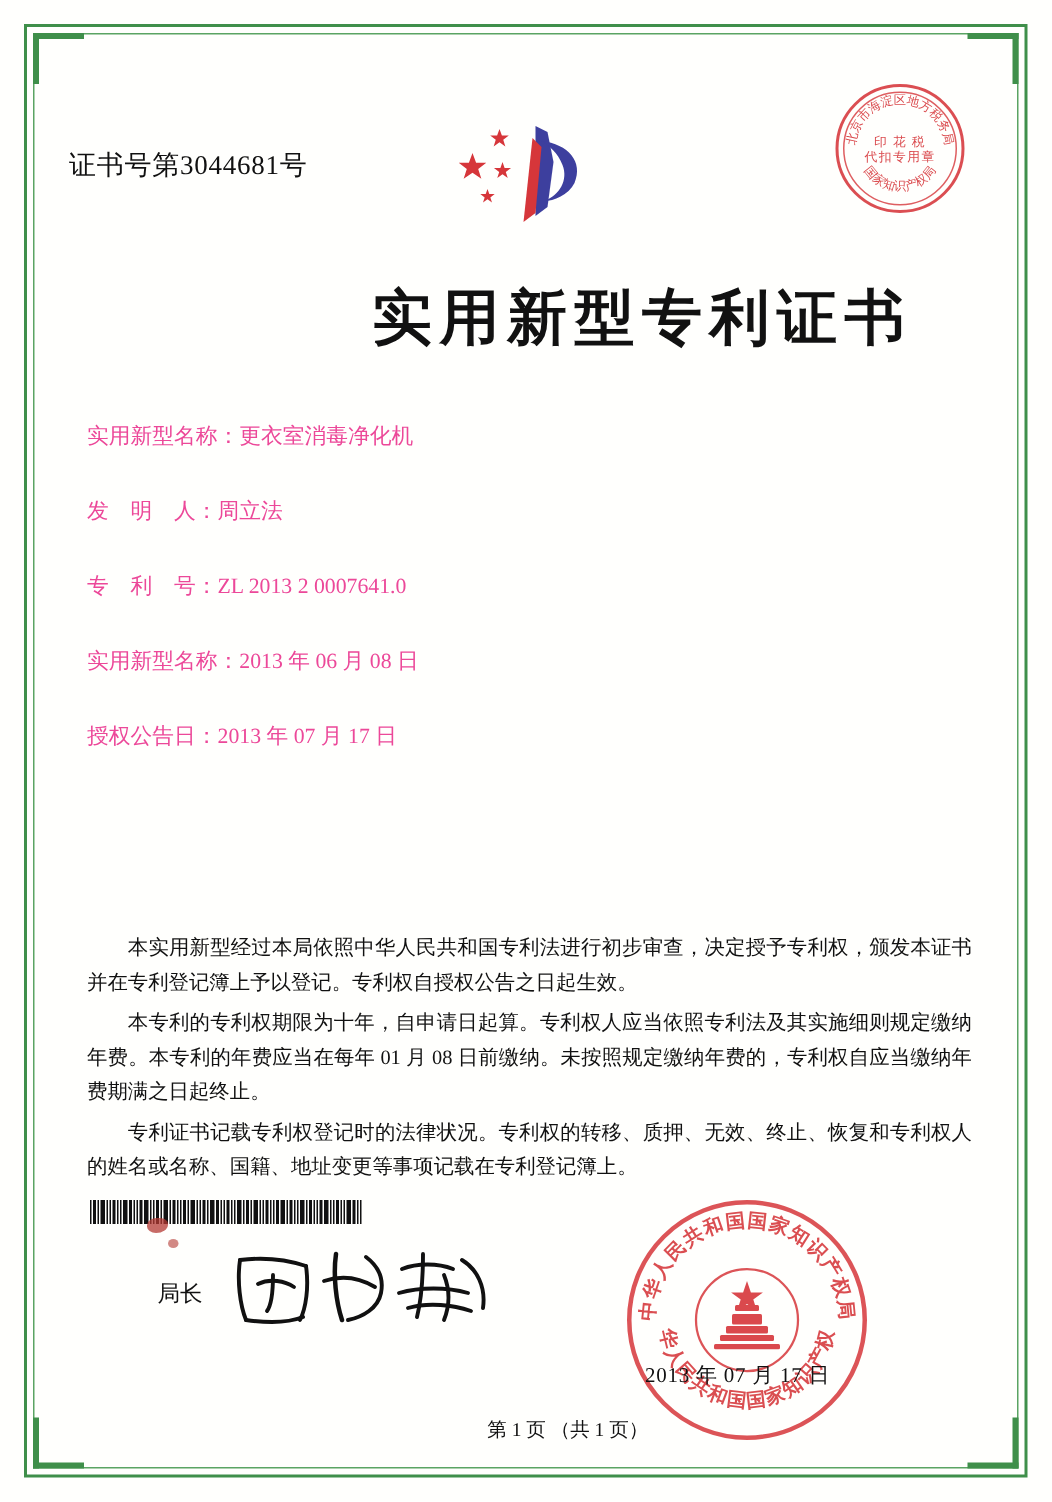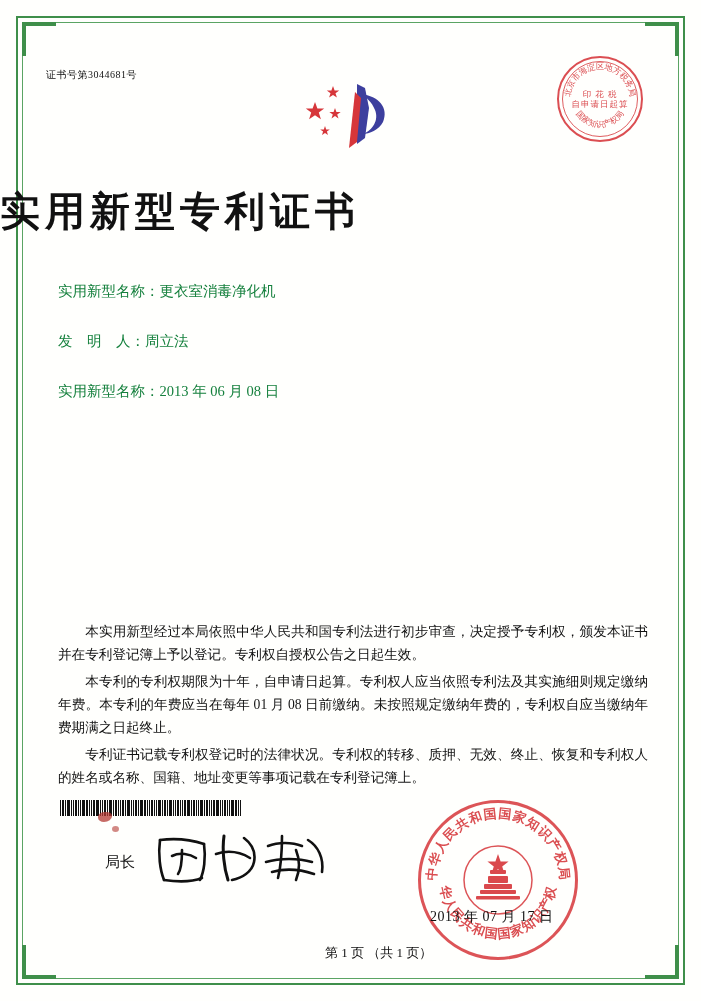--- a/index.html
+++ b/index.html
@@ -45,22 +45,22 @@
   }
   .corner.tl { left: 22px;  top: 22px;  border-left: 4px solid #3f8f4a; border-top: 4px solid #3f8f4a; }
   .corner.tr { right: 22px; top: 22px;  border-right: 4px solid #3f8f4a; border-top: 4px solid #3f8f4a; }
   .corner.bl { left: 22px;  bottom: 22px; border-left: 4px solid #3f8f4a; border-bottom: 4px solid #3f8f4a; }
   .corner.br { right: 22px; bottom: 22px; border-right: 4px solid #3f8f4a; border-bottom: 4px solid #3f8f4a; }
 
   
   .cert-number {
     position: absolute;
     left: 46px;
-    top: 68px;
-    font-size: 10px;
+    top: 98px;
+    font-size: 18px;
     letter-spacing: 0.5px;
     color: #111;
   }
 
   
   .logo {
     position: absolute;
     left: 295px;
     top: 78px;
     width: 110px;
@@ -115,41 +115,41 @@
     font-family: "Liberation Serif", serif;
     opacity: 0.9;
   }
 
   
   .doc-title {
     position: absolute;
     left: 0;
     top: 184px;
     width: 608px;
-    text-align: left;
+    text-align: right;
     font-size: 40px;
     font-weight: bold;
     letter-spacing: 5px;
     color: #111;
     font-family: "Liberation Serif", "DejaVu Serif", serif;
   }
 
   
   .fields {
     position: absolute;
     left: 58px;
     top: 282px;
     width: 590px;
   }
   .field-row {
     font-size: 14.5px;
     line-height: 18px;
     margin-bottom: 32px;
     white-space: nowrap;
-    color: #15803d;
+    color: #ec4899;
   }
   .field-label {
     display: inline-block;
   }
   .field-value {
     display: inline-block;
   }
 
   
   .paragraphs {
@@ -306,35 +306,41 @@
     <svg class="tax-arc" viewBox="0 0 86 86">
       <defs>
         <path id="taxTopArc" d="M 13 43 A 30 30 0 0 1 73 43"></path>
         <path id="taxBotArc" d="M 15 43 A 28 28 0 0 0 71 43"></path>
       </defs>
       <text><textPath href="#taxTopArc" startOffset="50%" text-anchor="middle">北京市海淀区地方税务局</textPath></text>
       <text><textPath href="#taxBotArc" startOffset="50%" text-anchor="middle">国家知识产权局</textPath></text>
     </svg>
     <div class="mid">
       <div>印 花 税</div>
-      <div>自申请日起算</div>
+      <div>代扣专用章</div>
     </div>
   </div>
 
   <div class="doc-title">实用新型专利证书</div>
 
   <div class="fields">
     <div class="field-row">
       <span class="field-label">实用新型名称：</span><span class="field-value">更衣室消毒净化机</span>
     </div>
     <div class="field-row">
       <span class="field-label">发　明　人：</span><span class="field-value">周立法</span>
     </div>
     <div class="field-row">
+      <span class="field-label">专　利　号：</span><span class="field-value">ZL 2013 2 0007641.0</span>
+    </div>
+    <div class="field-row">
       <span class="field-label">实用新型名称：</span><span class="field-value">2013 年 06 月 08 日</span>
+    </div>
+    <div class="field-row">
+      <span class="field-label">授权公告日：</span><span class="field-value">2013 年 07 月 17 日</span>
     </div>
   </div>
 
   <div class="paragraphs">
     <p>本实用新型经过本局依照中华人民共和国专利法进行初步审查，决定授予专利权，颁发本证书并在专利登记簿上予以登记。专利权自授权公告之日起生效。</p>
     <p>本专利的专利权期限为十年，自申请日起算。专利权人应当依照专利法及其实施细则规定缴纳年费。本专利的年费应当在每年 01 月 08 日前缴纳。未按照规定缴纳年费的，专利权自应当缴纳年费期满之日起终止。</p>
     <p>专利证书记载专利权登记时的法律状况。专利权的转移、质押、无效、终止、恢复和专利权人的姓名或名称、国籍、地址变更等事项记载在专利登记簿上。</p>
   </div>
 
   <div class="barcode" id="barcode"><span style="width:1px"></span><span style="width:2px"></span><span style="width:1px"></span><span style="width:3px"></span><span style="width:1px"></span><span style="width:1px"></span><span style="width:2px"></span><span style="width:1px"></span><span style="width:1px"></span><span style="width:3px"></span><span style="width:2px"></span><span style="width:1px"></span><span style="width:1px"></span><span style="width:2px"></span><span style="width:3px"></span><span style="width:1px"></span><span style="width:1px"></span><span style="width:2px"></span><span style="width:1px"></span><span style="width:3px"></span><span style="width:1px"></span><span style="width:2px"></span><span style="width:1px"></span><span style="width:1px"></span><span style="width:2px"></span><span style="width:1px"></span><span style="width:3px"></span><span style="width:1px"></span><span style="width:1px"></span><span style="width:2px"></span><span style="width:1px"></span><span style="width:3px"></span><span style="width:2px"></span><span style="width:1px"></span><span style="width:1px"></span><span style="width:2px"></span><span style="width:1px"></span><span style="width:1px"></span><span style="width:3px"></span><span style="width:1px"></span><span style="width:2px"></span><span style="width:1px"></span><span style="width:3px"></span><span style="width:1px"></span><span style="width:1px"></span><span style="width:2px"></span><span style="width:1px"></span><span style="width:1px"></span><span style="width:2px"></span><span style="width:3px"></span><span style="width:1px"></span><span style="width:2px"></span><span style="width:1px"></span><span style="width:1px"></span><span style="width:3px"></span><span style="width:1px"></span><span style="width:2px"></span><span style="width:1px"></span><span style="width:1px"></span><span style="width:2px"></span><span style="width:3px"></span><span style="width:1px"></span><span style="width:1px"></span><span style="width:2px"></span><span style="width:1px"></span><span style="width:1px"></span><span style="width:3px"></span><span style="width:2px"></span><span style="width:1px"></span><span style="width:1px"></span></div>

